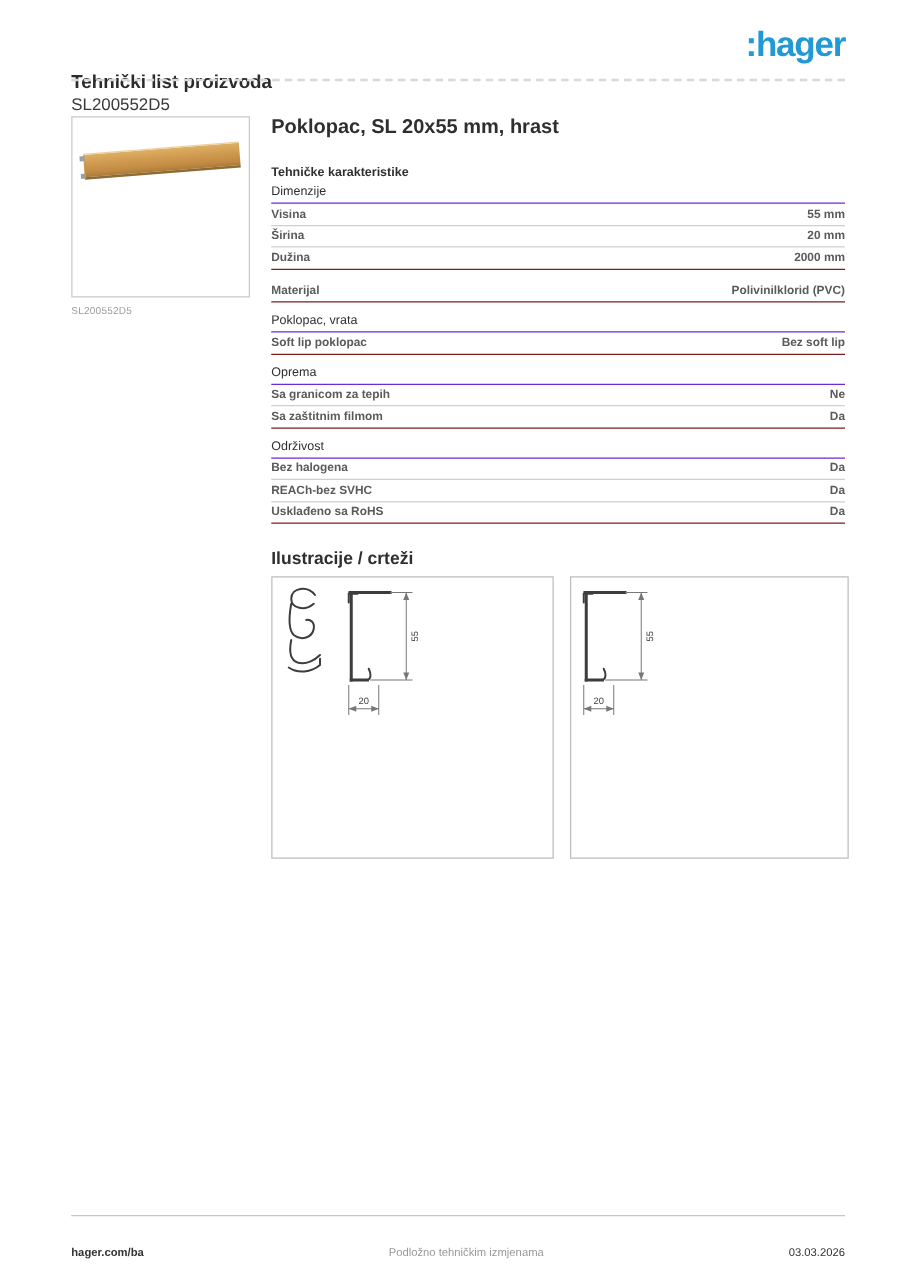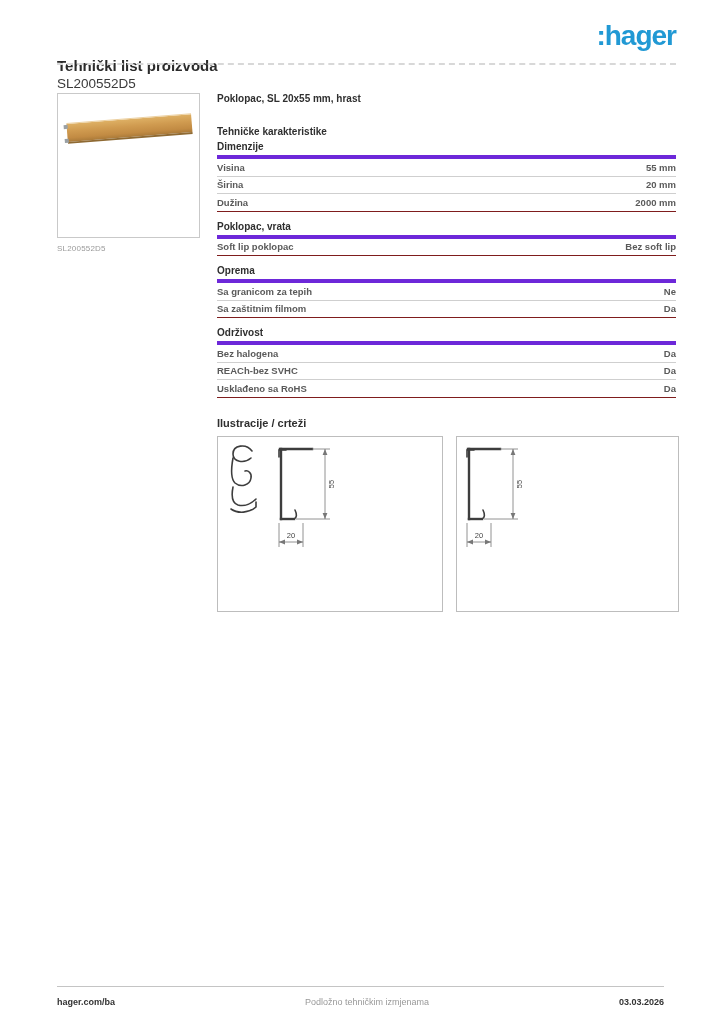--- a/index.html
+++ b/index.html
@@ -46,63 +46,63 @@
   }
   .oak-strip::before { top: 1px; }
   .oak-strip::after { bottom: -1px; }
   .photo-caption {
     position: absolute; left: 57px; top: 244px;
     font-size: 8px; color: #9a9a9a; letter-spacing: .2px;
   }
 
   
   .right-col { position: absolute; left: 217px; top: 93px; width: 459px; }
-  .product-name { font-size: 10px; font-weight: bold; color: #2f2f2f; margin-bottom: 22px; }
+  .product-name { font-size: 16px; font-weight: bold; color: #2f2f2f; margin-bottom: 22px; }
   .char-heading { font-size: 10px; font-weight: bold; color: #2f2f2f; margin-bottom: 4px; }
 
   .section { margin-bottom: 9px; }
   .section-title {
-    font-size: 10px; font-weight: bold; color: #2f2f2f;
-    padding-bottom: 3px; border-bottom: 4px solid #6d28d9;
+    font-size: 10px; font-weight: normal; color: #2f2f2f;
+    padding-bottom: 3px; border-bottom: 1px solid #6d28d9;
   }
   .spec-row {
     display: flex; justify-content: space-between; align-items: center;
     font-size: 9.5px; color: #5a5a5a;
     padding: 2.5px 0 3px 0;
     border-bottom: 1px solid #cfcfcf;
     font-weight: bold;
   }
   .spec-row:last-child { border-bottom: 1px solid #7f1d1d; }
   .spec-label { text-align: left; }
   .spec-value { text-align: right; }
 
-  .ill-heading { font-size: 11px; font-weight: bold; color: #2f2f2f; margin: 19px 0 7px 0; }
+  .ill-heading { font-size: 14px; font-weight: bold; color: #2f2f2f; margin: 19px 0 7px 0; }
   .ill-row { display: flex; gap: 13px; }
   .ill-box {
-    flex: 1; height: 176px;
+    flex: 1; height: 226px;
     border: 1px solid #bdbdbd; background: #fff;
   }
   .ill-box svg { display: block; }
   .draw { stroke: #3d3d3d; fill: none; stroke-width: 2.4; stroke-linecap: square; }
   .draw-thin { stroke: #3d3d3d; fill: none; stroke-width: 1.6; stroke-linecap: round; }
   .dim { stroke: #777; fill: none; stroke-width: 0.8; }
   .dim-arrow { fill: #777; stroke: none; }
   .dim-text { font-family: "Liberation Sans", sans-serif; font-size: 7.5px; fill: #444; }
 
   
   .footer {
-    position: absolute; left: 57px; right: 60px; bottom: 17px;
+    position: absolute; left: 57px; right: 48px; bottom: 17px;
     border-top: 1px solid #c4c4c4;
-    padding-top: 10px;
+    padding-top: 24px;
     display: flex; justify-content: space-between; align-items: baseline;
     font-size: 9px;
   }
   .footer-left  { font-weight: bold; color: #333; }
   .footer-center{ color: #999; }
-  .footer-right { font-weight: bold; color: #333; }
+  .footer-right { font-weight: normal; color: #333; }
 </style>
 </head>
 <body>
 
 <div class="page">
 
   <div class="header">
     <div class="doc-title">Tehnički list proizvoda</div>
     <div class="doc-subtitle">SL200552D5</div>
     <div class="logo" style="color: rgb(33, 153, 212); text-align: right;"><span>:</span><span>hager</span></div>
@@ -128,20 +128,24 @@
           <div class="spec-row">
             <span class="spec-label">Širina</span>
             <span class="spec-value">20 mm</span>
           </div>
           <div class="spec-row">
             <span class="spec-label">Dužina</span>
             <span class="spec-value">2000 mm</span>
           </div>
         </div>
         <div class="section">
+          <div class="spec-row">
+            <span class="spec-label">Materijal</span>
+            <span class="spec-value">Polivinilklorid (PVC)</span>
+          </div>
         </div>
         <div class="section">
           <div class="section-title">Poklopac, vrata</div>
           <div class="spec-row">
             <span class="spec-label">Soft lip poklopac</span>
             <span class="spec-value">Bez soft lip</span>
           </div>
         </div>
         <div class="section">
           <div class="section-title">Oprema</div>

